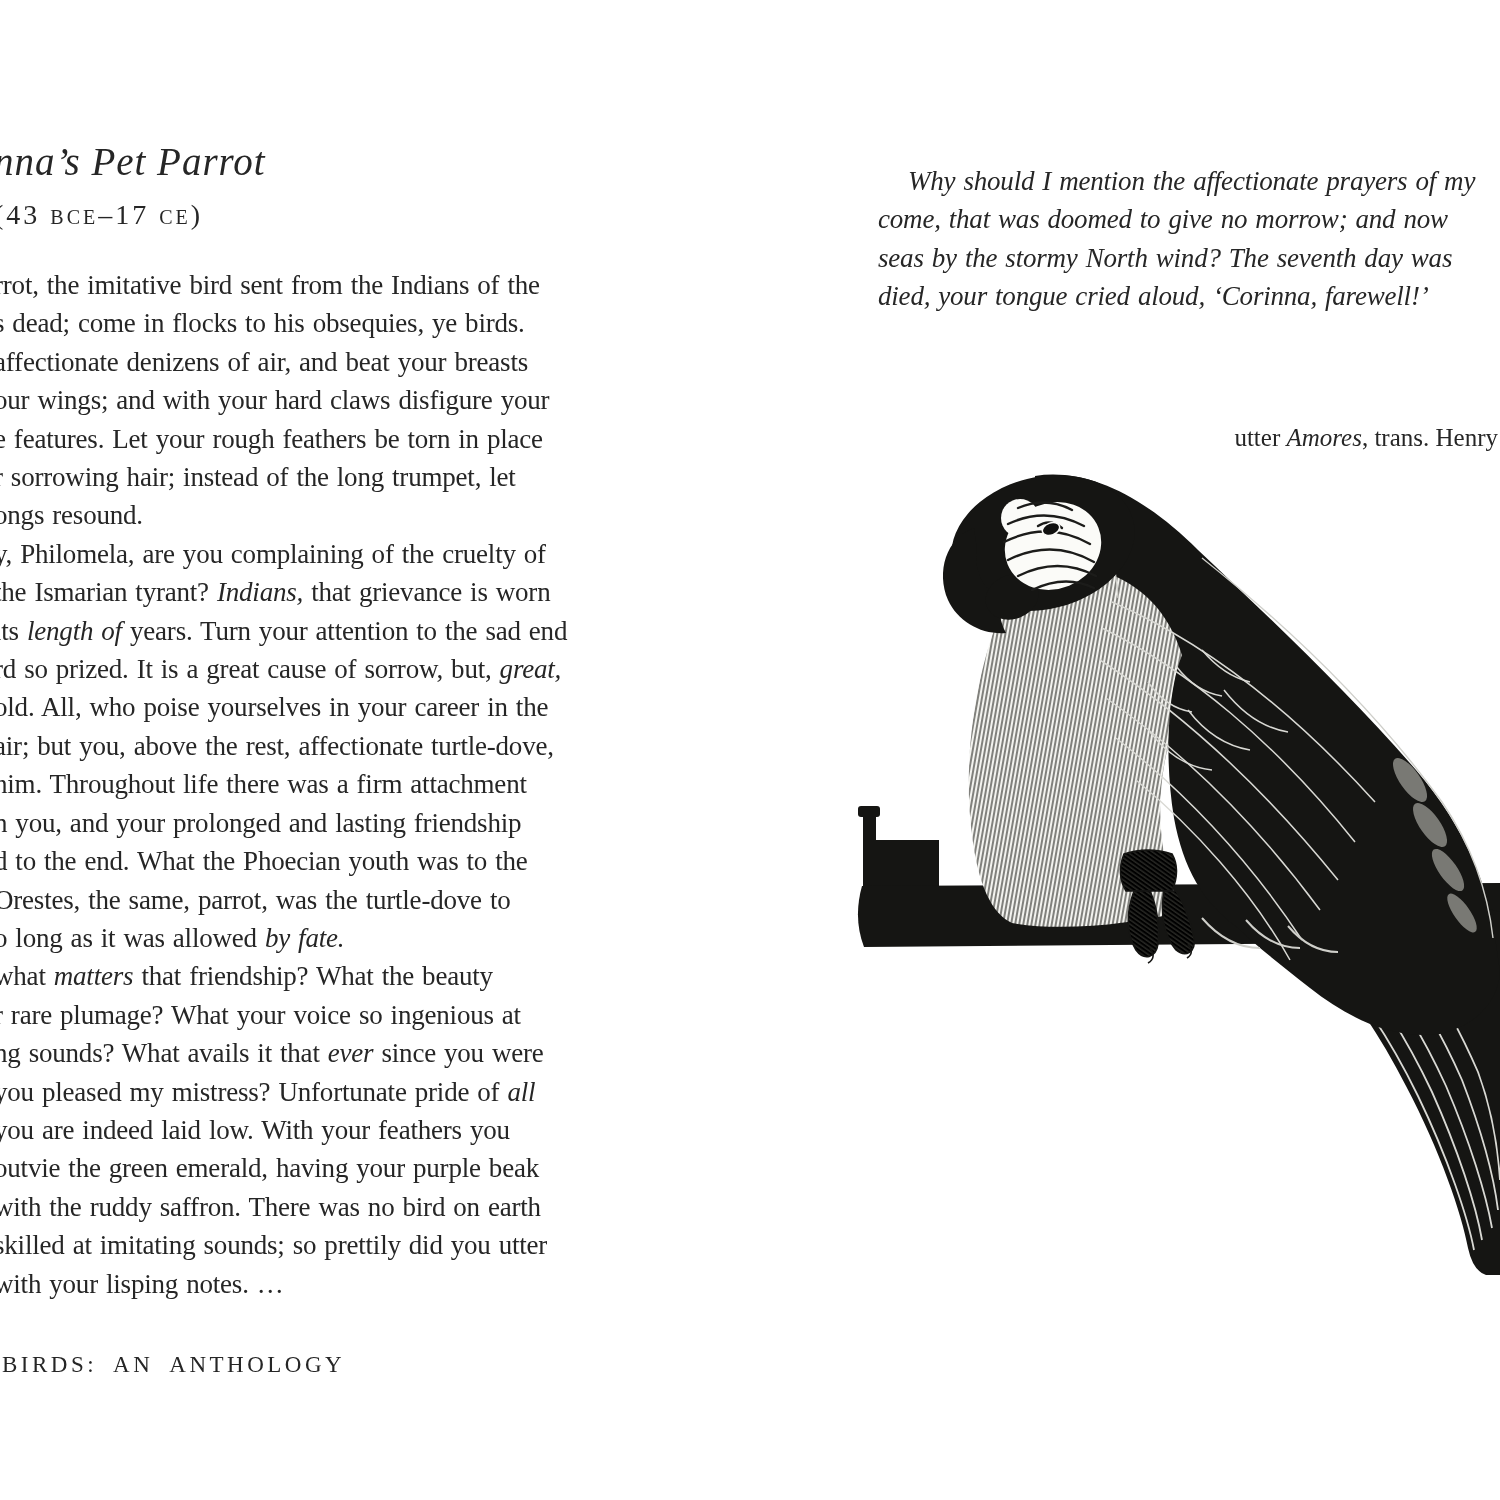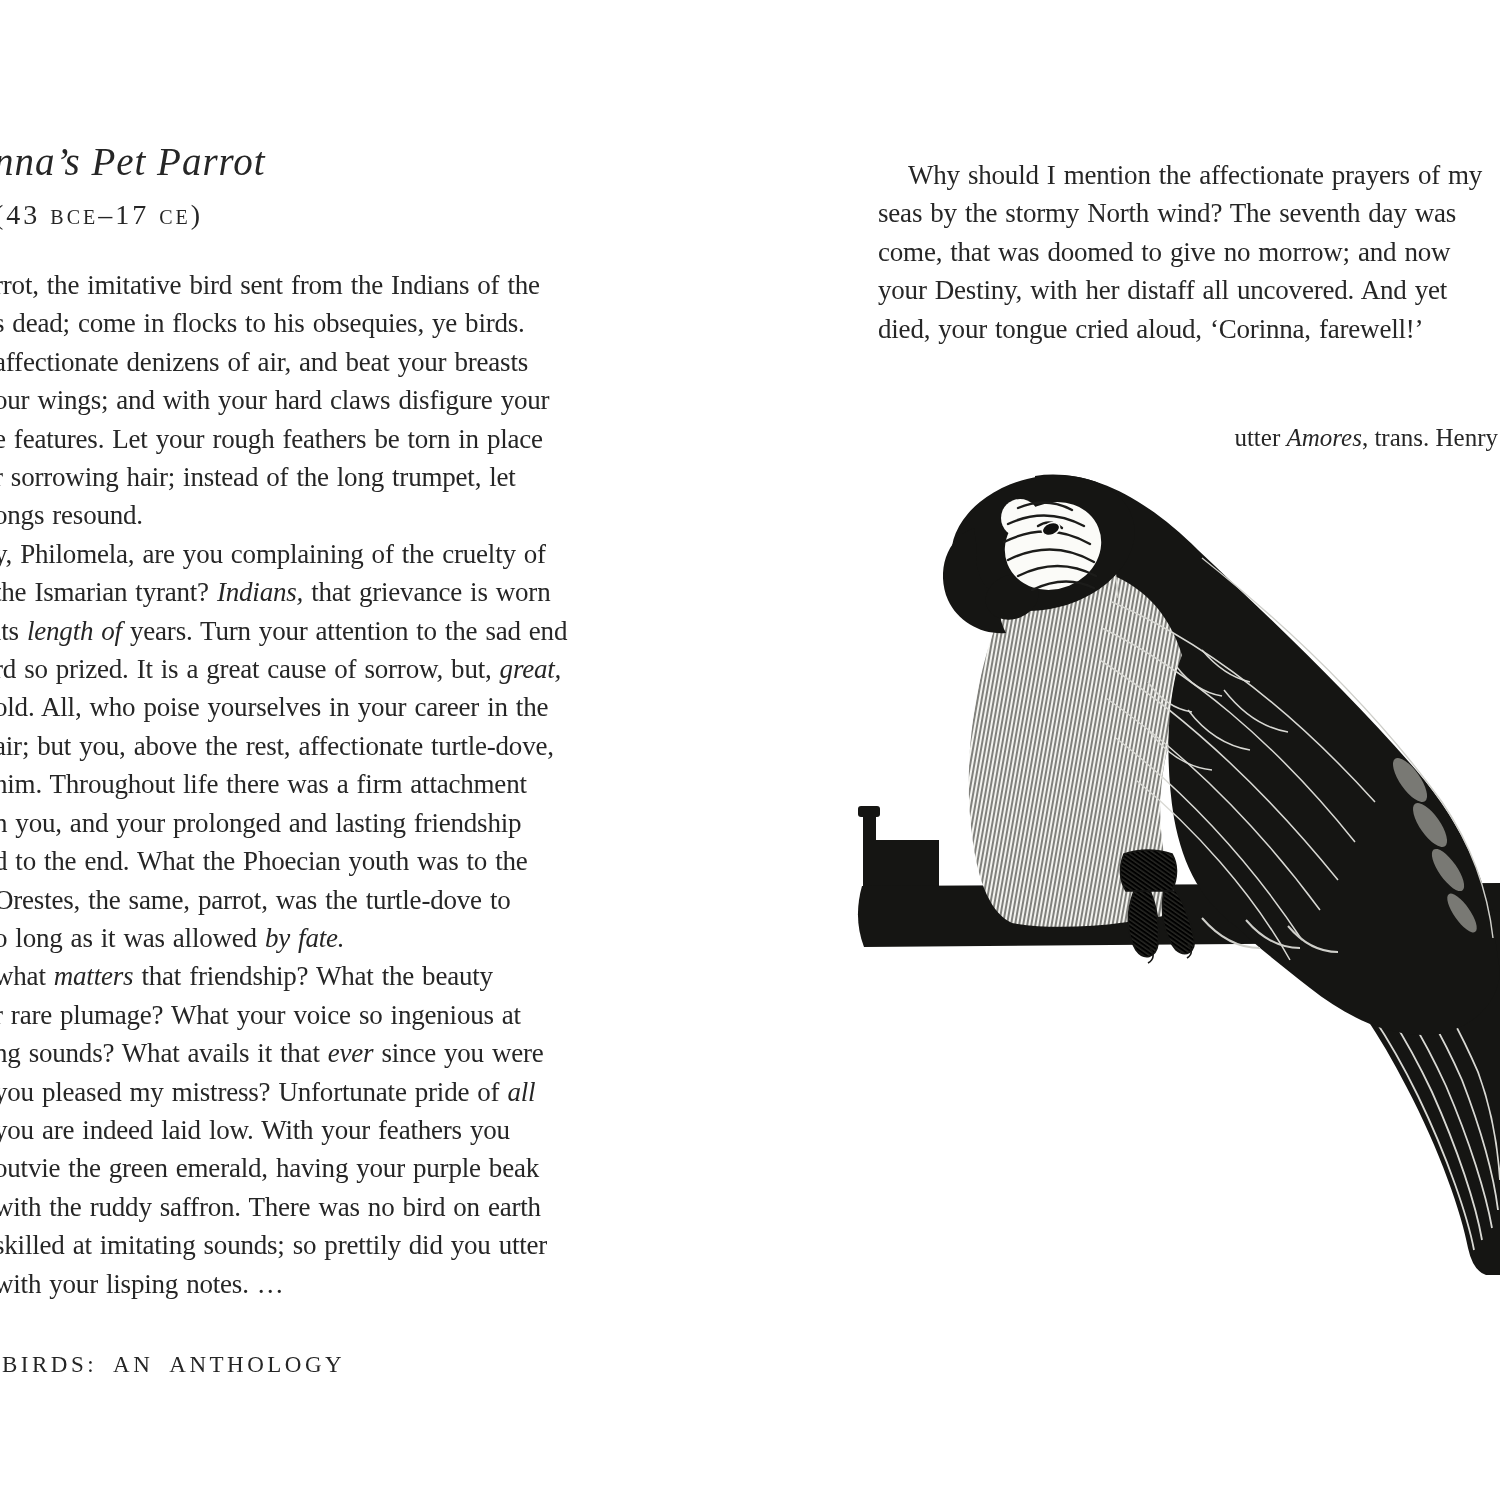--- a/index.html
+++ b/index.html
@@ -18,21 +18,21 @@
     left:-6px;top:199px;
     font-size:28px;font-variant:small-caps;letter-spacing:3px;
     white-space:nowrap;
   }
   .body-block .line{
     white-space:nowrap;
     font-size:27px;line-height:38.4px;
     letter-spacing:-0.2px;word-spacing:1.5px;
   }
   .left-body{left:-6px;top:266px;}
-  .right-body{left:878px;top:156px;}
+  .right-body{left:878px;top:162px;font-style:italic;}
   .right-body .line:first-child{padding-left:30px;}
   .attribution{
     left:900px;top:424px;width:598px;text-align:right;
     font-size:25px;white-space:nowrap;
   }
   .footer{
     left:2px;top:1352px;
     font-size:23px;letter-spacing:3.5px;word-spacing:8px;
     white-space:nowrap;
   }
@@ -70,23 +70,22 @@
     <div class="line">you are indeed laid low. With your feathers you</div>
     <div class="line">outvie the green emerald, having your purple beak</div>
     <div class="line">with the ruddy saffron. There was no bird on earth</div>
     <div class="line">skilled at imitating sounds; so prettily did you utter</div>
     <div class="line">with your lisping notes. …</div>
   </div>
 <div class="abs footer">BIRDS: AN ANTHOLOGY</div>
 
 <div class="abs body-block right-body">
     <div class="line">Why should I mention the affectionate prayers of my</div>
+    <div class="line">come, that was doomed to give no morrow; and now</div>
     <div class="line">seas by the stormy North wind? The seventh day was</div>
-    <div class="line">come, that was doomed to give no morrow; and now</div>
-    <div class="line">your Destiny, with her distaff all uncovered. And yet</div>
     <div class="line">died, your tongue cried aloud, ‘Corinna, farewell!’</div>
   </div>
 <div class="abs attribution"><span>utter </span><i>Amores</i><span>, trans. Henry</span></div>
 
 <div class="abs illustration">
 <svg width="650" height="910" viewBox="0 0 650 910" xmlns="http://www.w3.org/2000/svg">
   <defs>
     <pattern id="hatchBreast" width="4" height="4" patternUnits="userSpaceOnUse" patternTransform="rotate(10)">
       <rect width="4" height="4" fill="#f3f3ef"></rect>
       <line x1="1" y1="0" x2="1" y2="4" stroke="#34342f" stroke-width="1.2"></line>

